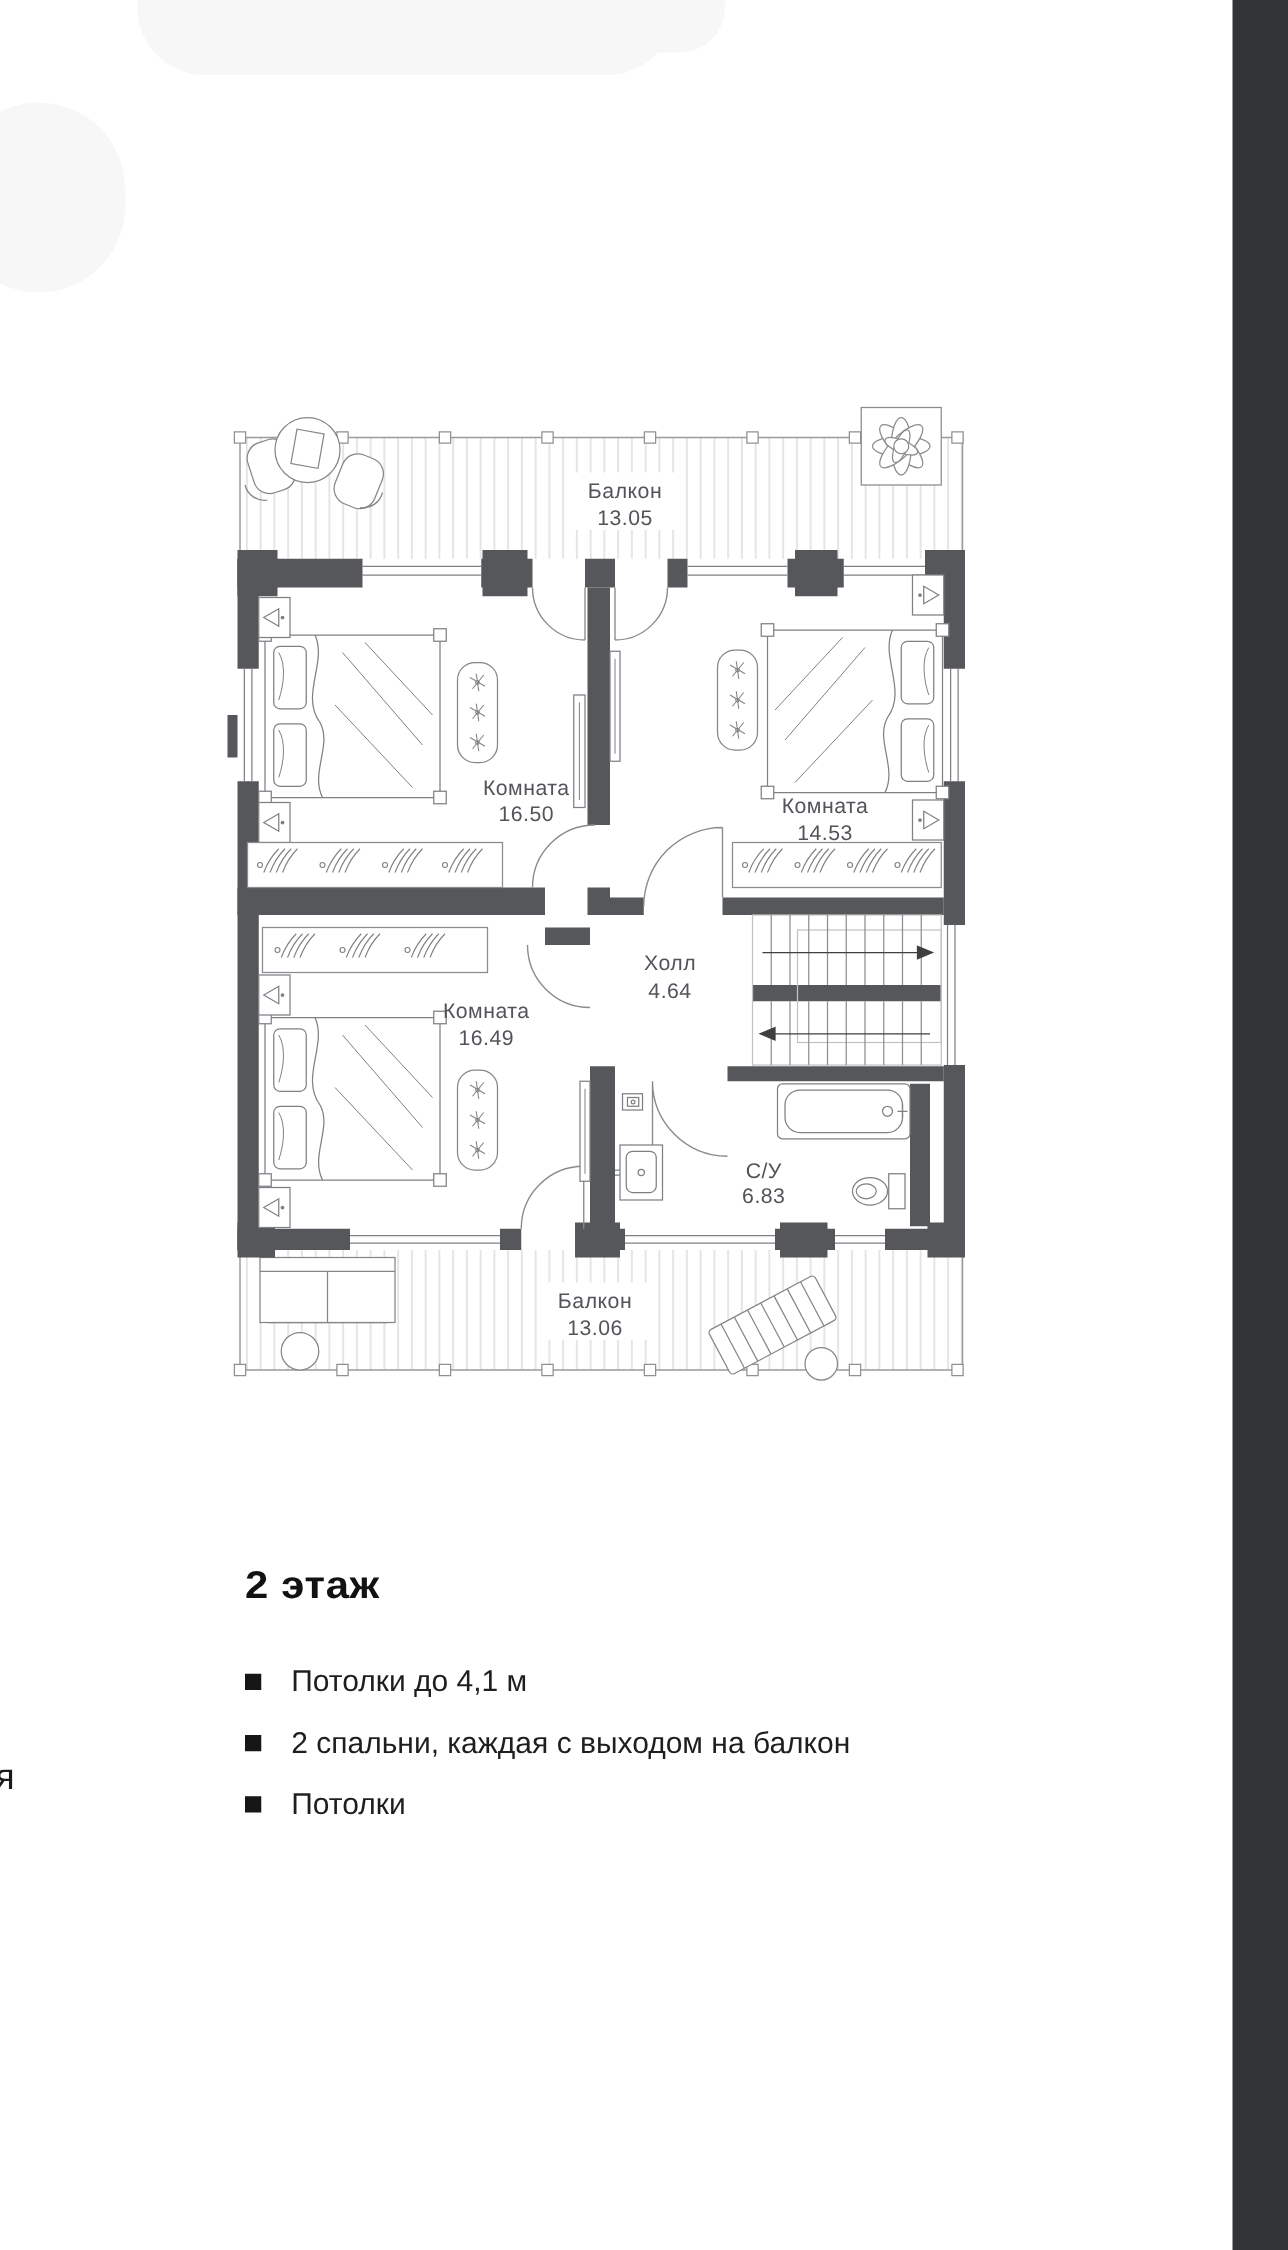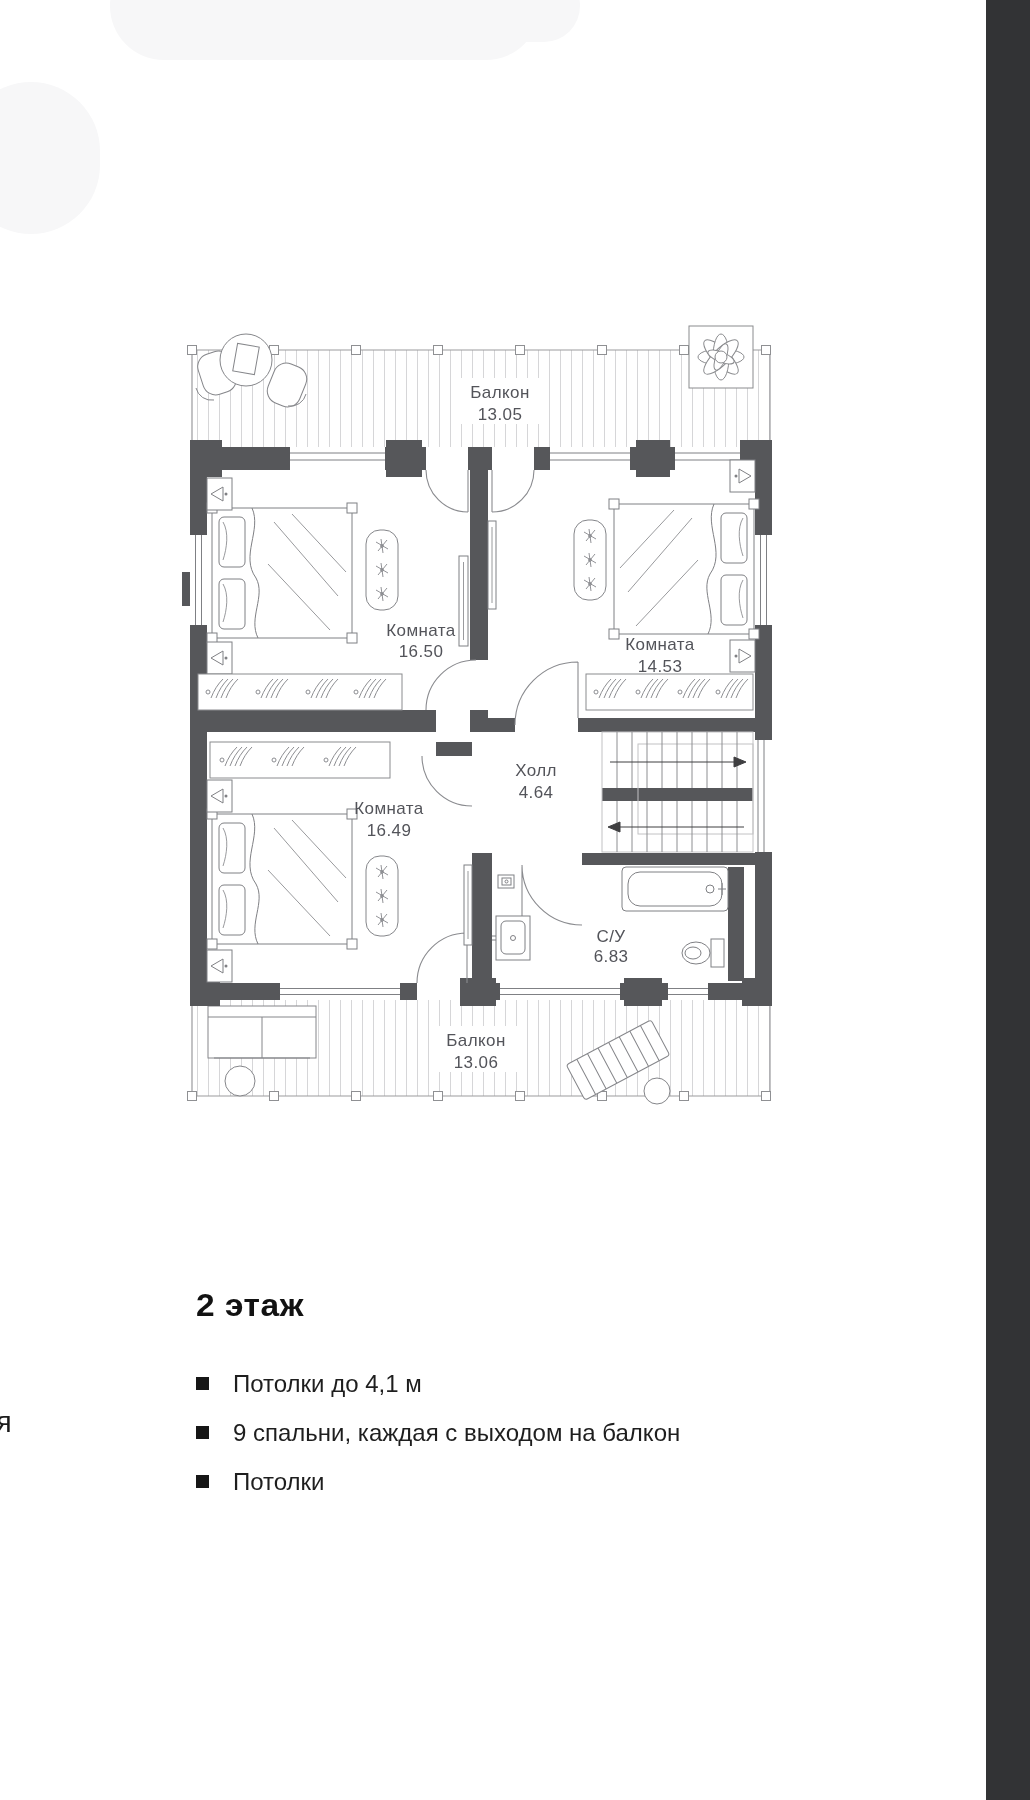--- a/index.html
+++ b/index.html
@@ -6,21 +6,21 @@
   body{width:1030px;height:1800px;position:relative;background:#ffffff;overflow:hidden;
        font-family:"Liberation Sans",sans-serif;}
   .blob{position:absolute;background:#f7f7f8;}
   .blob1{left:110px;top:-48px;width:430px;height:108px;border-radius:54px;}
   .blob2{left:-38px;top:82px;width:138px;height:152px;border-radius:70px;}
   .blob3{left:430px;top:-30px;width:150px;height:72px;border-radius:40px;}
   .plan{position:absolute;left:170px;top:290px;width:620px;height:830px;}
   .lbl{font-size:17px;fill:#53545a;letter-spacing:.4px;text-anchor:middle;
        font-family:"Liberation Sans",sans-serif;}
   .dark-strip{position:absolute;left:986px;top:0;width:44px;height:1800px;background:#323335;}
-  .details{position:absolute;left:196px;top:1288px;width:560px;color:#141414;}
+  .details{position:absolute;left:196px;top:1250px;width:560px;color:#141414;}
   .details h2{margin:0 0 46px 0;font-size:31px;font-weight:800;letter-spacing:.5px;
        transform:scaleX(1.08);transform-origin:left center;color:#121212;}
   .details ul{list-style:none;margin:0;padding:0;}
   .details li{display:flex;align-items:flex-start;margin-bottom:21px;}
   .sq{flex:0 0 13px;width:13px;height:13px;background:#161616;margin:7px 24px 0 0;}
   .btxt{font-size:24px;color:#1e1e1e;line-height:28px;}
   .edge-fragment{position:absolute;left:-4px;top:1406px;font-size:29px;color:#1a1a1a;}
 </style>
 </head>
 <body>
@@ -302,21 +302,21 @@
 
 <div class="details">
   <h2>2 этаж</h2>
   <ul>
     <li>
       <span class="sq"></span>
       <span class="btxt">Потолки до 4,1 м</span>
     </li>
     <li>
       <span class="sq"></span>
-      <span class="btxt">9 спальни, каждая с выходом на балкон</span>
+      <span class="btxt">2 спальни, каждая с выходом на балкон</span>
     </li>
     <li>
       <span class="sq"></span>
       <span class="btxt">Потолки</span>
     </li>
   </ul>
 </div>
 
 <div class="dark-strip"></div>
 

